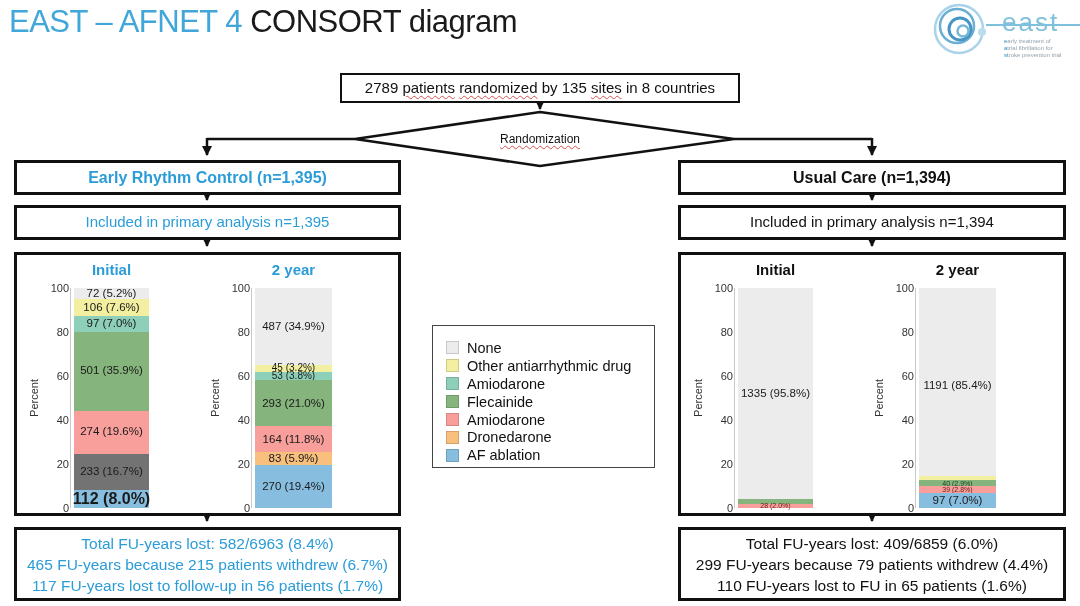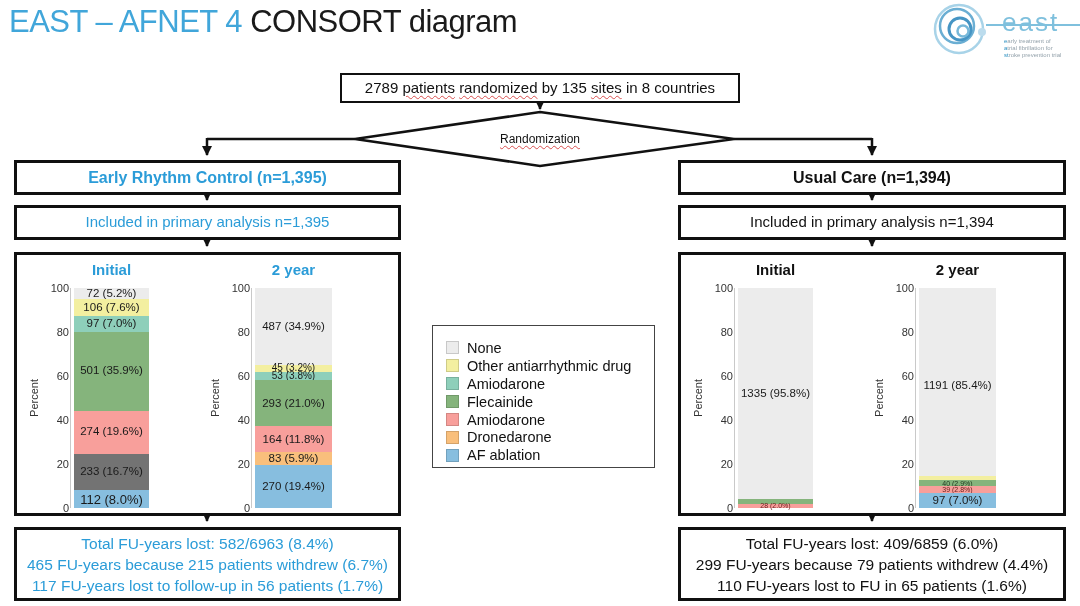--- a/index.html
+++ b/index.html
@@ -118,21 +118,21 @@
       <div class="seg" style="left: 57px; width: 75px; top: 76.56px; height: 78.98px; background: rgb(133, 180, 124);">
         <span style="font-size: 11.5px; color: rgb(26, 26, 26);">501 (35.9%)</span>
       </div>
       <div class="seg" style="left: 57px; width: 75px; top: 155.54px; height: 43.12px; background: rgb(248, 159, 155);">
         <span style="font-size: 11.5px; color: rgb(26, 26, 26);">274 (19.6%)</span>
       </div>
       <div class="seg" style="left: 57px; width: 75px; top: 198.66px; height: 36.74px; background: #737373;">
         <span style="font-size: 11.5px; color: rgb(26, 26, 26);">233 (16.7%)</span>
       </div>
       <div class="seg" style="left: 57px; width: 75px; top: 235.4px; height: 17.6px; background: rgb(135, 190, 223);">
-        <span style="font-size: 13px; color: rgb(26, 26, 26);">112 (8.0%)</span>
+        <span style="font-size: 16px; color: rgb(26, 26, 26); font-weight: bold;">112 (8.0%)</span>
       </div>
       <div class="bar-title" style="left: 276.5px; top: 6px; transform: translateX(-50%); color: rgb(43, 156, 216);">2 year</div>
       <div class="axisline" style="left: 234px; top: 33px; height: 220px;"></div>
       <div class="tick" style="left: 205px; width: 28px; top: 27px;">100</div>
       <div class="tick" style="left: 205px; width: 28px; top: 71px;">80</div>
       <div class="tick" style="left: 205px; width: 28px; top: 115px;">60</div>
       <div class="tick" style="left: 205px; width: 28px; top: 159px;">40</div>
       <div class="tick" style="left: 205px; width: 28px; top: 203px;">20</div>
       <div class="tick" style="left: 205px; width: 28px; top: 247px;">0</div>
       <div class="pct-lab" style="left: 199px; top: 143px; transform: translate(-50%, -50%) rotate(-90deg);">Percent</div>

